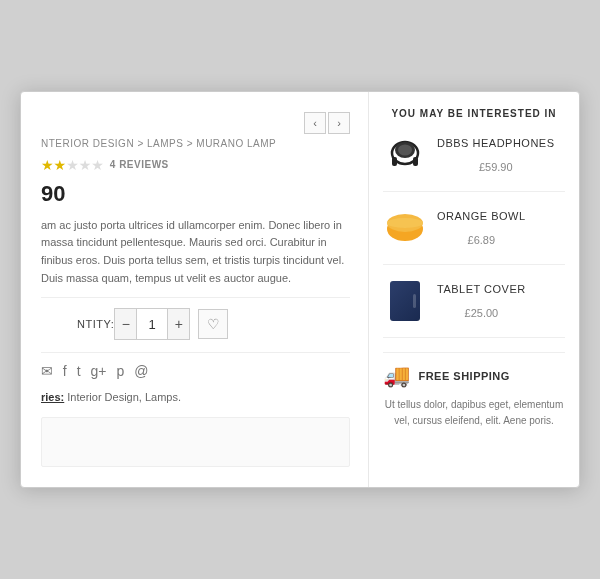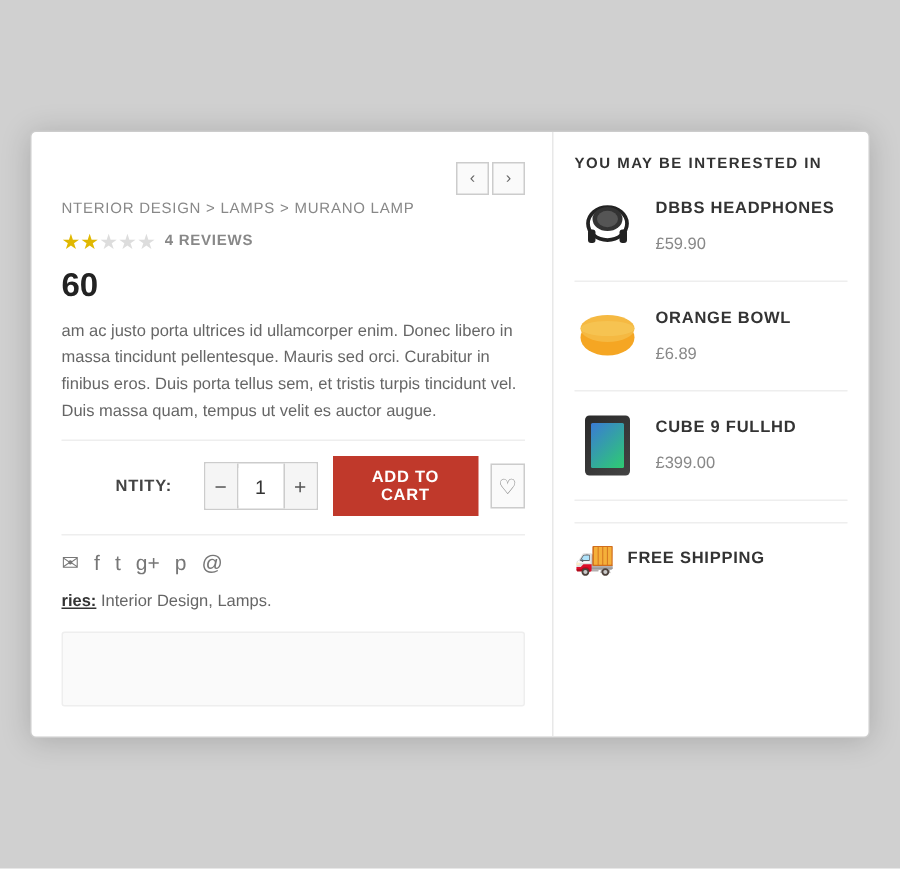--- a/index.html
+++ b/index.html
@@ -88,23 +88,23 @@
       margin-bottom: 4px;
     }
     .divider { border: none; border-top: 1px solid #eee; margin: 10px 0; }
     .quantity-row {
       display: flex;
       align-items: center;
       margin-bottom: 12px;
     }
     .qty-label {
       font-size: 11px;
-      font-weight: bold;
+      font-weight: normal;
       color: #444;
-      margin-right: 21px;
+      margin-right: 0;
       text-transform: uppercase;
       letter-spacing: 0.5px;
       padding-left: 36px;
     }
     .qty-box {
       border: 1px solid #ccc;
       display: flex;
       align-items: center;
     }
     .qty-input {
@@ -177,20 +177,21 @@
       background: #fafafa;
       height: 50px;
       border-radius: 2px;
     }
 
     
     .right-panel {
       width: 210px;
       padding: 16px 14px;
       flex-shrink: 0;
+      text-align: center;
     }
     .interested-title {
       font-size: 10px;
       font-weight: bold;
       color: #333;
       letter-spacing: 1px;
       text-transform: uppercase;
       margin-bottom: 14px;
     }
     .product-item {
@@ -206,21 +207,21 @@
       height: 44px;
       flex-shrink: 0;
       margin-right: 10px;
       display: flex;
       align-items: center;
       justify-content: center;
       overflow: hidden;
     }
     .product-info .pname {
       font-size: 11px;
-      font-weight: bold;
+      font-weight: normal;
       color: #333;
       letter-spacing: 0.5px;
       text-transform: uppercase;
     }
     .product-info .pprice {
       font-size: 11px;
       color: #888;
       margin-top: 12px;
     }
 
@@ -307,34 +308,33 @@
 
     <div class="stars-row">
       <span class="star">★</span>
       <span class="star">★</span>
       <span class="star empty">★</span>
       <span class="star empty">★</span>
       <span class="star empty">★</span>
       <span class="reviews-label">4 REVIEWS</span>
     </div>
 
-    <div class="price">60</div>
+    <div class="price">90</div>
 
     <p class="description">am ac justo porta ultrices id ullamcorper enim. Donec libero in massa tincidunt pellentesque. Mauris sed orci. Curabitur in finibus eros. Duis porta tellus sem, et tristis turpis tincidunt vel. Duis massa quam, tempus ut velit es auctor augue.</p>
 
     <hr class="divider">
 
     <div class="quantity-row">
       <span class="qty-label">NTITY:</span>
       <div class="qty-box">
         <button class="qty-btn">−</button>
         <input class="qty-input" type="text" value="1" style="">
         <button class="qty-btn">+</button>
       </div>
-      <button class="add-to-cart-btn">ADD TO CART</button>
       <div class="wishlist-btn">♡</div>
     </div>
 
     <hr class="divider">
 
     <div class="share-row">
       <span class="share-icon">✉</span>
       <span class="share-icon">f</span>
       <span class="share-icon">t</span>
       <span class="share-icon">g+</span>
@@ -376,33 +376,32 @@
           <ellipse cx="22" cy="14" rx="18" ry="9" fill="#f5b942"></ellipse>
           <ellipse cx="22" cy="14" rx="18" ry="5" fill="#f7ca5c" opacity="0.6"></ellipse>
         </svg>
       </div>
       <div class="product-info">
         <div class="pname">ORANGE BOWL</div>
         <div class="pprice">£6.89</div>
       </div>
     </div>
 
-
     <div class="product-item">
       <div class="product-thumb">
-        <div class="tablet-shape">
-          <div class="tablet-screen"></div>
-        </div>
+        <div class="tablet-cover-shape"></div>
       </div>
       <div class="product-info">
-        <div class="pname">CUBE 9 FULLHD</div>
-        <div class="pprice">£399.00</div>
-      </div>
-    </div>
+        <div class="pname">TABLET COVER</div>
+        <div class="pprice">£25.00</div>
+      </div>
+    </div>
+
 
     <div class="shipping-section">
       <div class="shipping-header">
         <span class="truck-icon">🚚</span>
         <span class="shipping-title">FREE SHIPPING</span>
       </div>
+      <p class="shipping-desc">Ut tellus dolor, dapibus eget, elementum vel, cursus eleifend, elit. Aene poris.</p>
     </div>
   </div>
 </div>
 
 </body></html>

